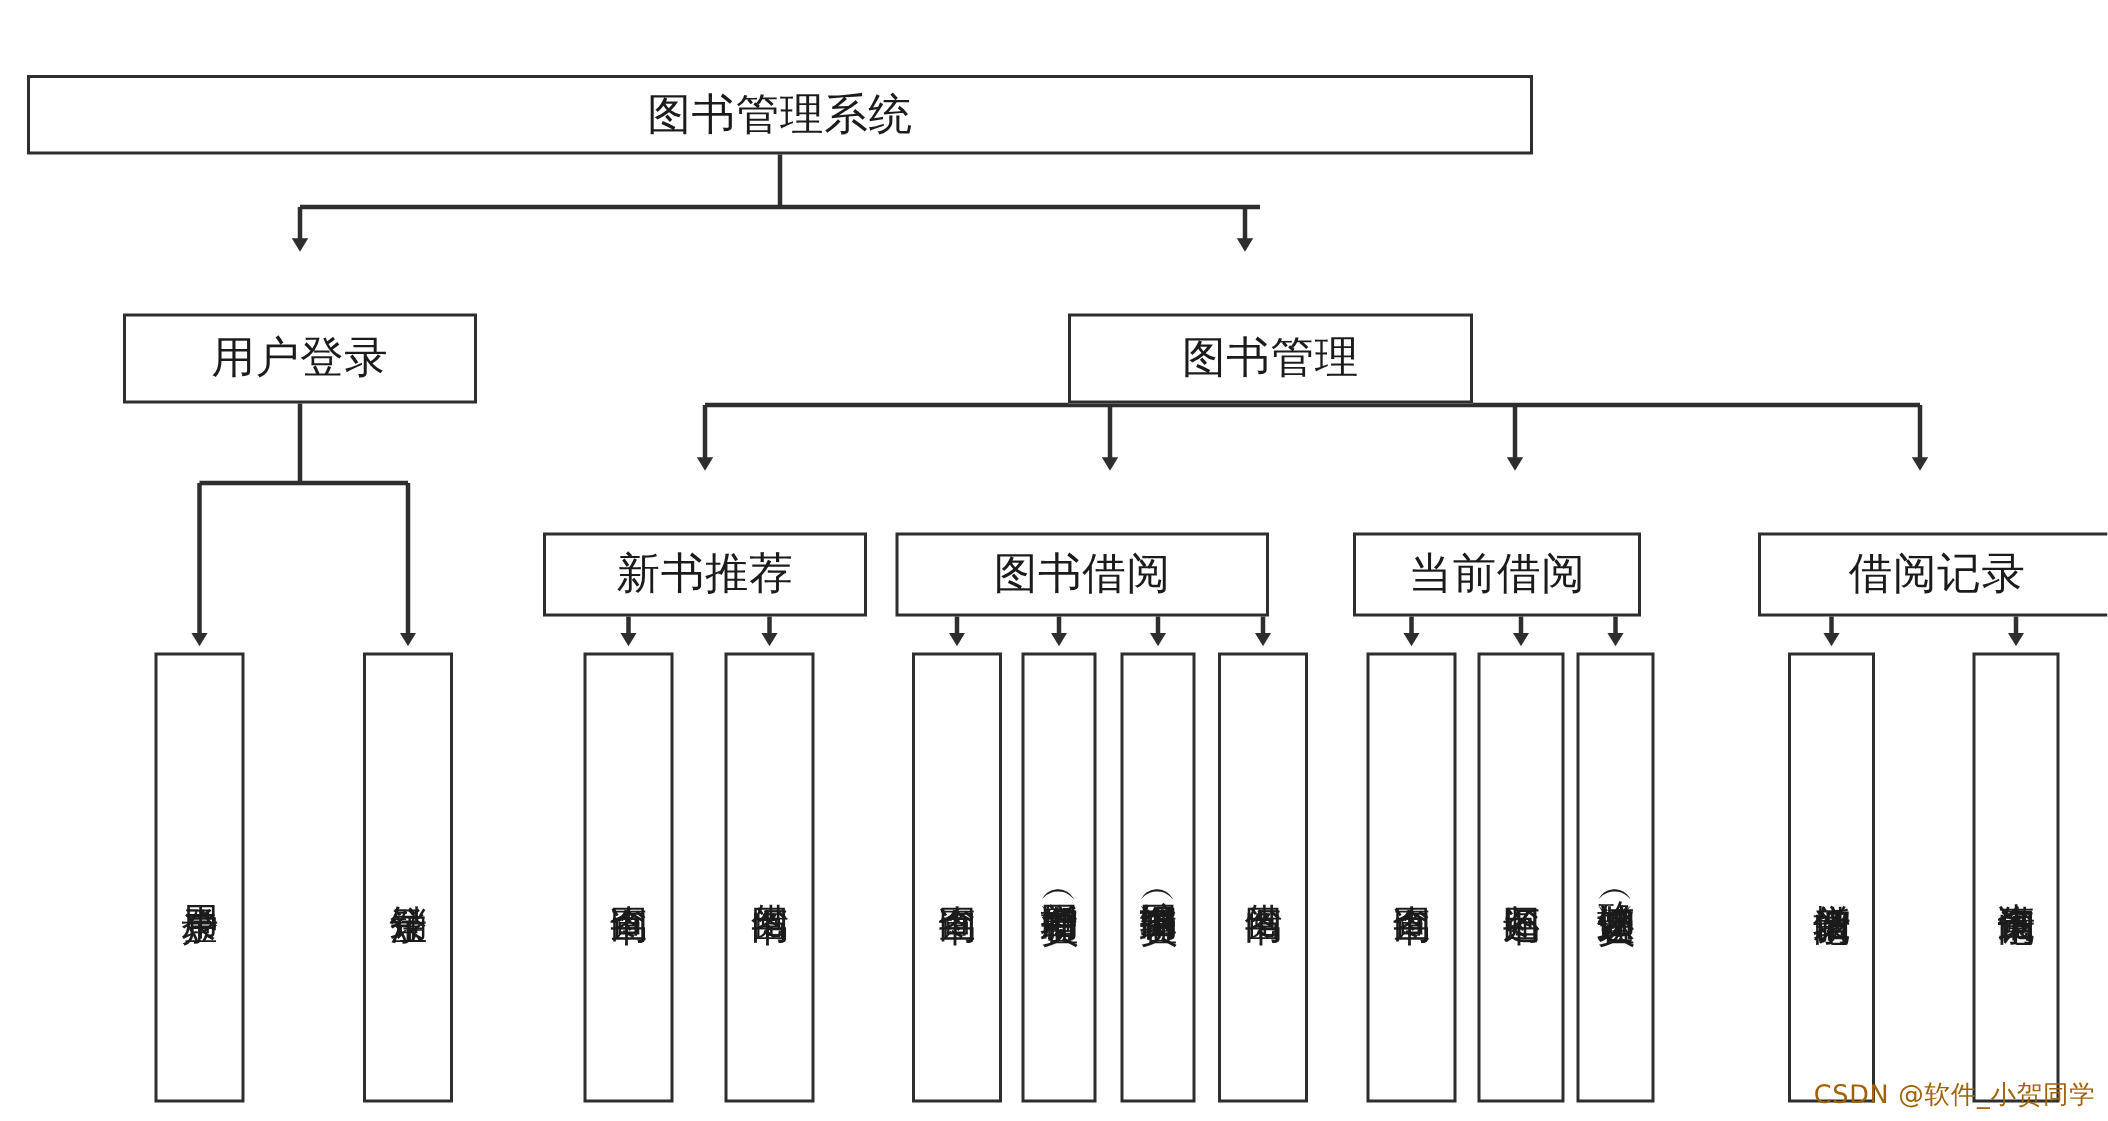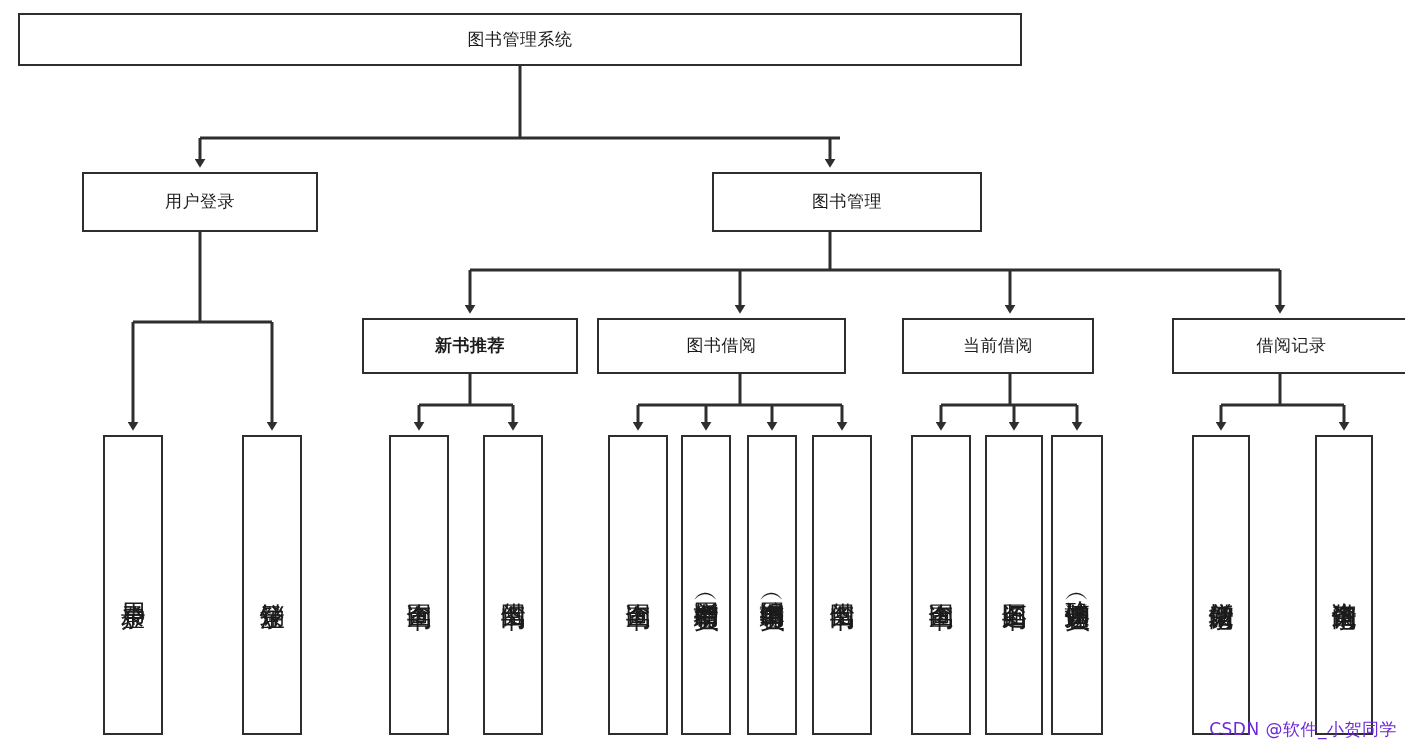--- a/index.html
+++ b/index.html
@@ -25,42 +25,43 @@
     position: absolute;
     border: 2px solid #2e2e2e;
     background: #ffffff;
     display: flex;
     align-items: center;
     justify-content: center;
     color: #1b1b1b;
     line-height: 1.02;
   }
   .node.horiz {
-    font-size: 17px;
+    font-size: 29px;
     letter-spacing: 0.5px;
+    margin-top: 37px;
   }
   .node.vert {
     writing-mode: vertical-rl;
     text-orientation: upright;
     font-size: 25px;
     letter-spacing: 1px;
     padding: 4px 0;
     align-items: center;
     justify-content: center;
     white-space: nowrap;
   }
   .node .lbl {
     display: block;
   }
   .watermark {
     position: absolute;
     right: 8px;
     bottom: 6px;
     font-size: 17px;
-    color: #6d28d9;
+    color: #a16207;
     letter-spacing: 0.5px;
     white-space: nowrap;
     user-select: none;
     margin-top: 44px;
   }
 </style>
 </head>
 <body>
 
 <div id="canvas">
@@ -119,21 +120,21 @@
     <span class="lbl">图书管理系统</span>
   </div>
 
   <div class="node horiz" style="left: 82px; top: 172px; width: 236px; height: 60px;">
     <span class="lbl">用户登录</span>
   </div>
   <div class="node horiz" style="left: 712px; top: 172px; width: 270px; height: 60px;">
     <span class="lbl">图书管理</span>
   </div>
 
-  <div class="node horiz" style="left: 362px; top: 318px; width: 216px; height: 56px; font-weight: bold;">
+  <div class="node horiz" style="left: 362px; top: 318px; width: 216px; height: 56px;">
     <span class="lbl">新书推荐</span>
   </div>
   <div class="node horiz" style="left: 597px; top: 318px; width: 249px; height: 56px;">
     <span class="lbl">图书借阅</span>
   </div>
   <div class="node horiz" style="left: 902px; top: 318px; width: 192px; height: 56px;">
     <span class="lbl">当前借阅</span>
   </div>
   <div class="node horiz" style="left: 1172px; top: 318px; width: 239px; height: 56px;">
     <span class="lbl">借阅记录</span>

